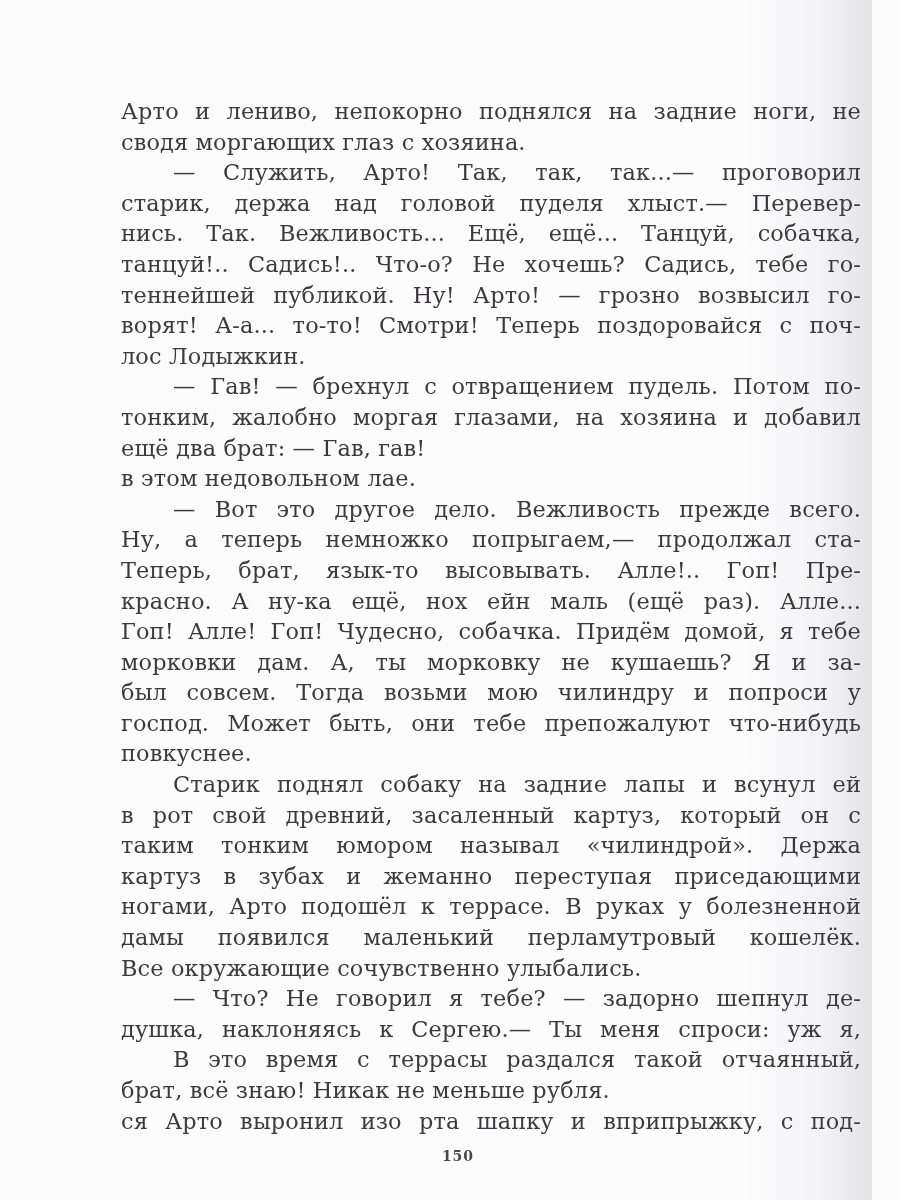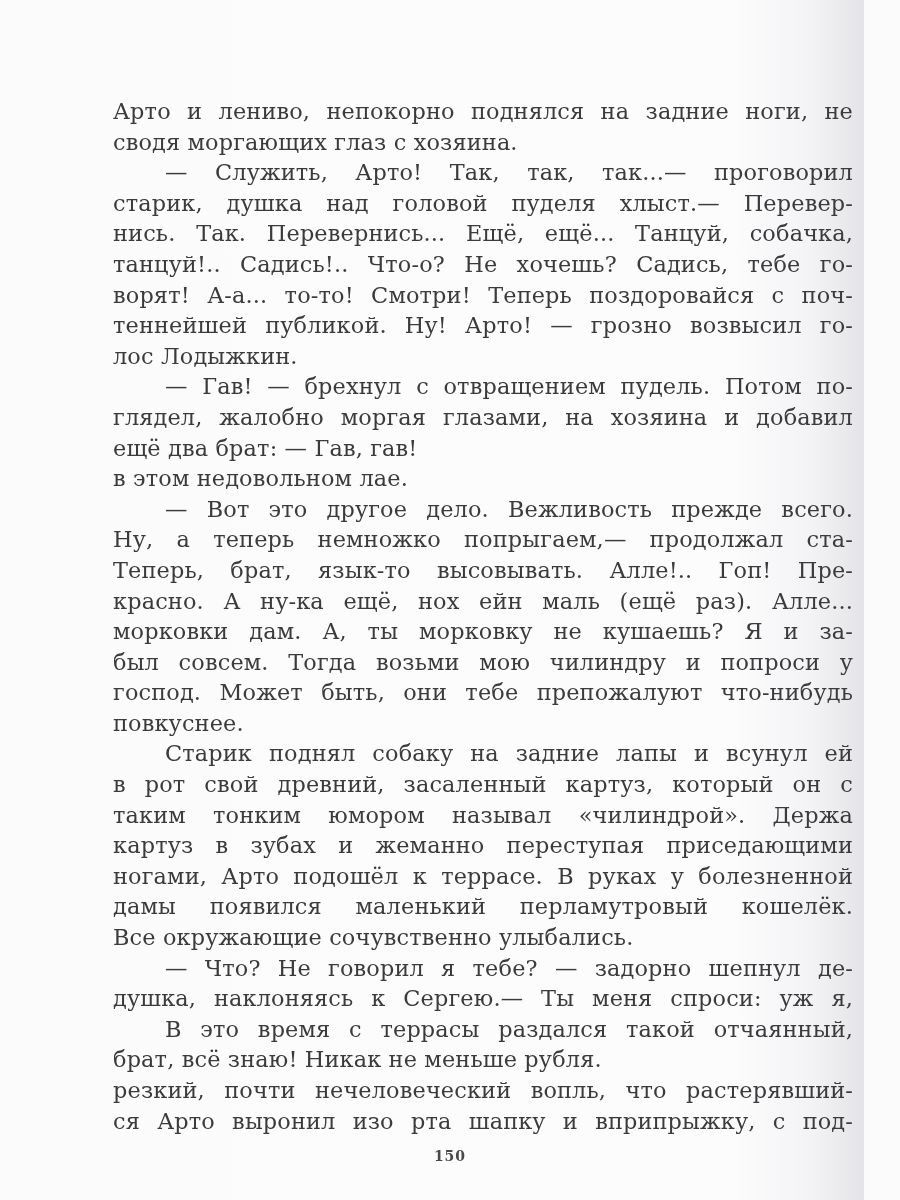--- a/index.html
+++ b/index.html
@@ -9,21 +9,21 @@
   body {
     width: 900px;
     height: 1200px;
     position: relative;
     overflow: hidden;
     background: #fbfbfc;
     font-family: "DejaVu Serif", "Liberation Serif", serif;
   }
   .page {
     position: absolute;
-    left: 0; top: 0;
+    left: 8px; top: 0;
     width: 864px; height: 1200px;
     background: linear-gradient(to right, #fbfbfb 0%, #fcfcfd 85%, #f3f3f5 94%, #e4e4e8 100%);
   }
   .text-block {
     position: absolute;
     left: 113px;
     top: 96px;
     width: 740px;
     color: #3c3a3c;
     font-size: 22.4px;
@@ -57,48 +57,48 @@
   }
 </style>
 </head>
 <body>
 
 <div class="page">
   <div class="text-block">
     <span class="line">Арто и лениво, непокорно поднялся на задние ноги, не</span>
     <span class="line last">сводя моргающих глаз с хозяина.</span>
     <span class="line indent">— Служить, Арто! Так, так, так...— проговорил</span>
-    <span class="line">старик, душка над головой пуделя хлыст.— Перевер-</span>
-    <span class="line">нись. Так. Перевернись... Ещё, ещё... Танцуй, собачка,</span>
+    <span class="line">старик, держа над головой пуделя хлыст.— Перевер-</span>
+    <span class="line">нись. Так. Вежливость... Ещё, ещё... Танцуй, собачка,</span>
     <span class="line">танцуй!.. Садись!.. Что-о? Не хочешь? Садись, тебе го-</span>
+    <span class="line">теннейшей публикой. Ну! Арто! — грозно возвысил го-</span>
     <span class="line">ворят! А-а... то-то! Смотри! Теперь поздоровайся с поч-</span>
-    <span class="line">теннейшей публикой. Ну! Арто! — грозно возвысил го-</span>
     <span class="line last">лос Лодыжкин.</span>
     <span class="line indent">— Гав! — брехнул с отвращением пудель. Потом по-</span>
-    <span class="line">глядел, жалобно моргая глазами, на хозяина и добавил</span>
+    <span class="line">тонким, жалобно моргая глазами, на хозяина и добавил</span>
     <span class="line last">ещё два брат: — Гав, гав!</span>
     <span class="line last">в этом недовольном лае.</span>
     <span class="line indent">— Вот это другое дело. Вежливость прежде всего.</span>
     <span class="line">Ну, а теперь немножко попрыгаем,— продолжал ста-</span>
     <span class="line">Теперь, брат, язык-то высовывать. Алле!.. Гоп! Пре-</span>
     <span class="line">красно. А ну-ка ещё, нох ейн маль (ещё раз). Алле...</span>
+    <span class="line">Гоп! Алле! Гоп! Чудесно, собачка. Придём домой, я тебе</span>
     <span class="line">морковки дам. А, ты морковку не кушаешь? Я и за-</span>
     <span class="line">был совсем. Тогда возьми мою чилиндру и попроси у</span>
     <span class="line">господ. Может быть, они тебе препожалуют что-нибудь</span>
     <span class="line last">повкуснее.</span>
     <span class="line indent">Старик поднял собаку на задние лапы и всунул ей</span>
     <span class="line">в рот свой древний, засаленный картуз, который он с</span>
     <span class="line">таким тонким юмором называл «чилиндрой». Держа</span>
     <span class="line">картуз в зубах и жеманно переступая приседающими</span>
     <span class="line">ногами, Арто подошёл к террасе. В руках у болезненной</span>
     <span class="line">дамы появился маленький перламутровый кошелёк.</span>
     <span class="line last">Все окружающие сочувственно улыбались.</span>
     <span class="line indent">— Что? Не говорил я тебе? — задорно шепнул де-</span>
     <span class="line">душка, наклоняясь к Сергею.— Ты меня спроси: уж я,</span>
     <span class="line indent">В это время с террасы раздался такой отчаянный,</span>
     <span class="line last">брат, всё знаю! Никак не меньше рубля.</span>
-    <span class="line">резкий, почти нечеловеческий вопль, что растерявший-</span>
     <span class="line">ся Арто выронил изо рта шапку и вприпрыжку, с под-</span>
 
   </div>
 
   <div class="page-number">150</div>
 </div>
 
 </body></html>

